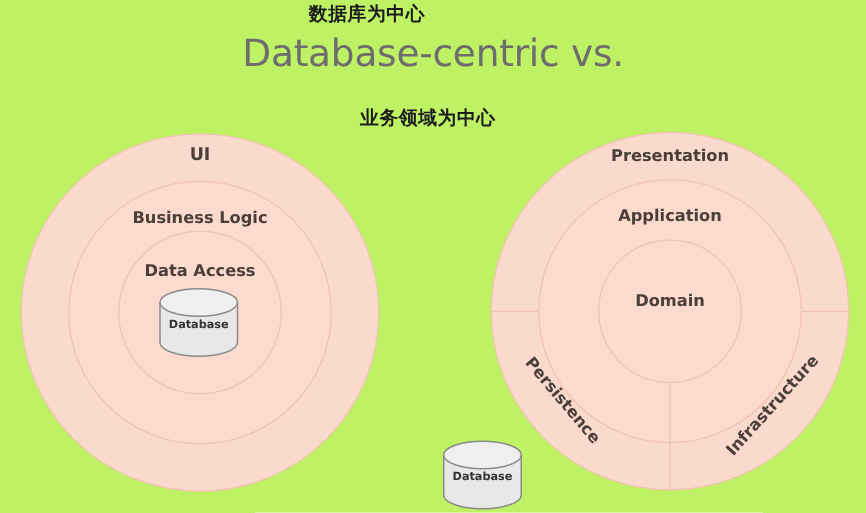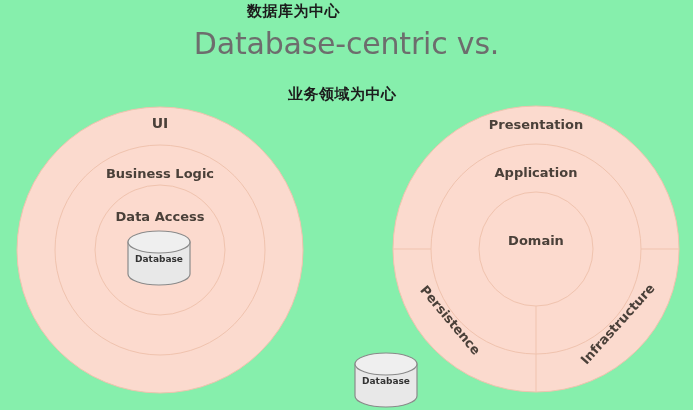--- a/index.html
+++ b/index.html
@@ -47,21 +47,21 @@
     color: #6d6d6d;
     white-space: nowrap;
     letter-spacing: -0.2px;
   }
   #title-1 { top: 26px; }
   #title-2 { top: 52px; }
 </style>
 </head>
 <body>
 
-<div id="stage" style="background: #86efac;">
+<div id="stage" style="background: #bef264;">
 
   <div class="cjk-anno" id="anno-top" style="color: rgb(28, 28, 28);">数据库为中心</div>
 
   <div class="title-line" id="title-1" style="color: rgb(109, 109, 109);">Database-centric vs.</div>
 
   <div class="cjk-anno" id="anno-bottom" style="color: rgb(28, 28, 28);">业务领域为中心</div>
 
   <svg width="693" height="410" viewBox="0 0 693 410">
 
     <g>

